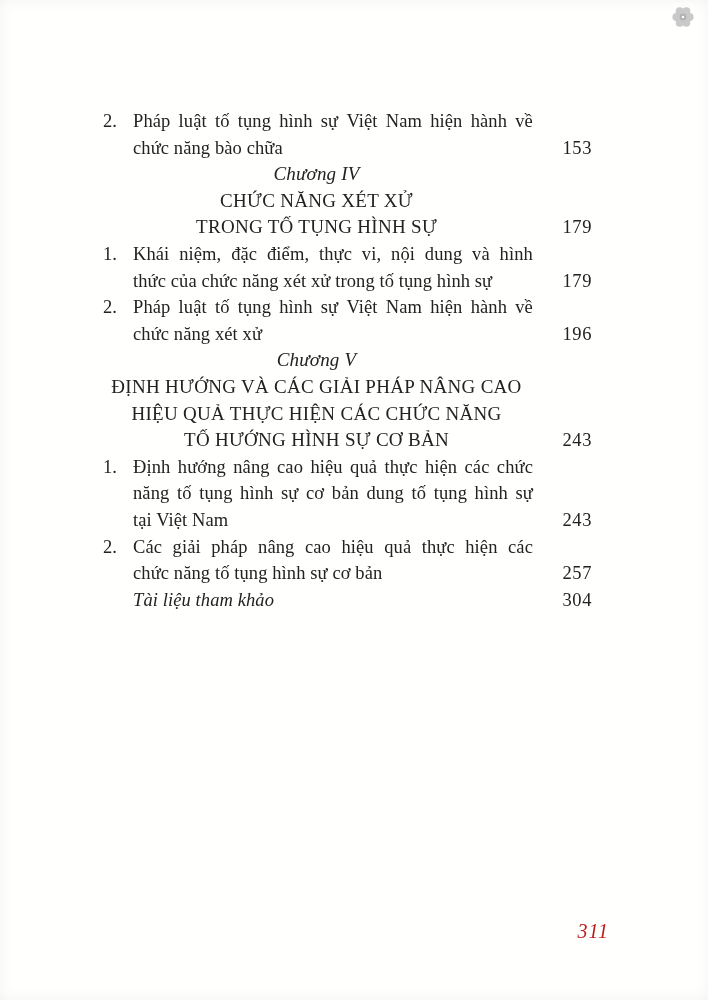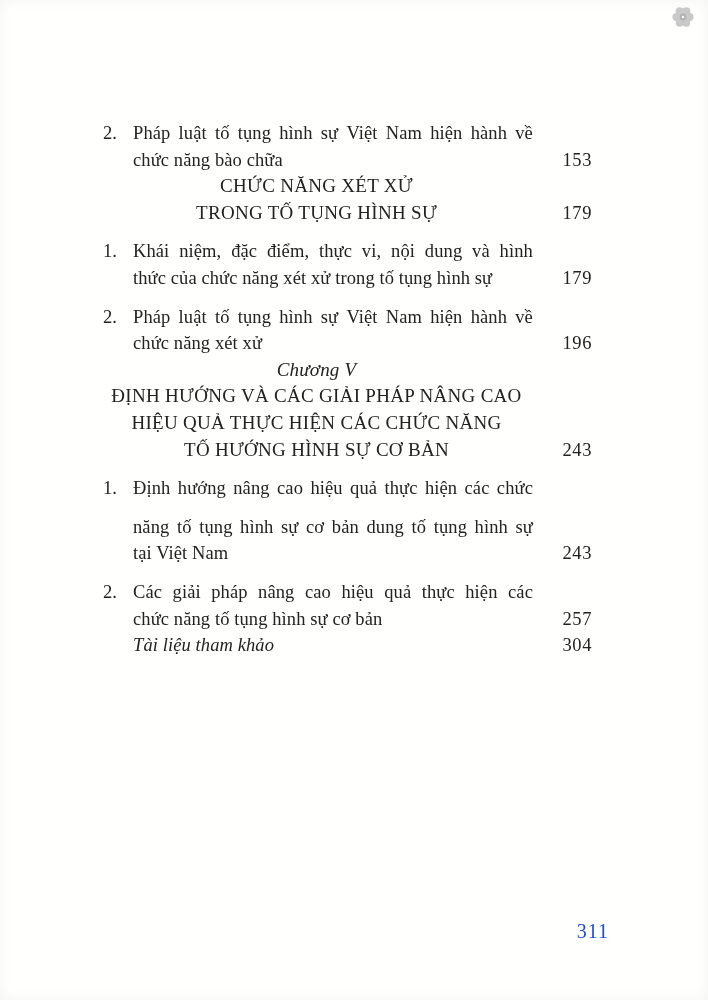--- a/index.html
+++ b/index.html
@@ -30,42 +30,43 @@
     white-space:nowrap;
   }
   .row .num {
     position:absolute; left:3px; top:0;
   }
   .row .txt {
     margin-left:33px; width:400px;
   }
   
   .row .txt.flexjust {
-    display:flex; justify-content:space-between; flex-wrap:nowrap;margin-top:12px;
+    display:flex; justify-content:space-between; flex-wrap:nowrap;
   }
   .row.chapter .txt, .row.title .txt {
     margin-left:0; width:433px; text-align:center;
   }
   .row.chapter .txt {
     font-style:italic; font-size:19px; letter-spacing:0.2px;
   }
   .row.title .txt {
     font-size:19px; letter-spacing:0.3px;
   }
   .row.ref .txt {
     font-style:italic;
   }
   .row .pg {
     position:absolute; right:18px; top:0;
     letter-spacing:0.6px;
   }
   .folio {
     position:absolute; right:99px; top:918px;
     font-size:20px; line-height:26px; letter-spacing:1px;
-    color:#1d4ed8;
+    color:#b91c1c;
+    font-style:italic;
   }
 </style>
 </head>
 <body>
 
 <div class="page">
 
   <svg class="ornament" viewBox="0 0 22 22" xmlns="http://www.w3.org/2000/svg">
     <g fill="#c9c9c9">
       <circle cx="17" cy="11" r="3.7"></circle>
@@ -93,20 +94,23 @@
           <span>Nam</span>
           <span>hiện</span>
           <span>hành</span>
           <span>về</span>
         </div>
       </div>
       <div class="row cont">
         <div class="txt">chức năng bào chữa</div>
         <span class="pg">153</span>
       </div>
+      <div class="row chapter">
+        <div class="txt">Chương IV</div>
+      </div>
       <div class="row title">
         <div class="txt">CHỨC NĂNG XÉT XỬ</div>
       </div>
       <div class="row title">
         <div class="txt">TRONG TỐ TỤNG HÌNH SỰ</div>
         <span class="pg">179</span>
       </div>
       <div class="row item">
         <span class="num">1.</span>
         <div class="txt flexjust">

